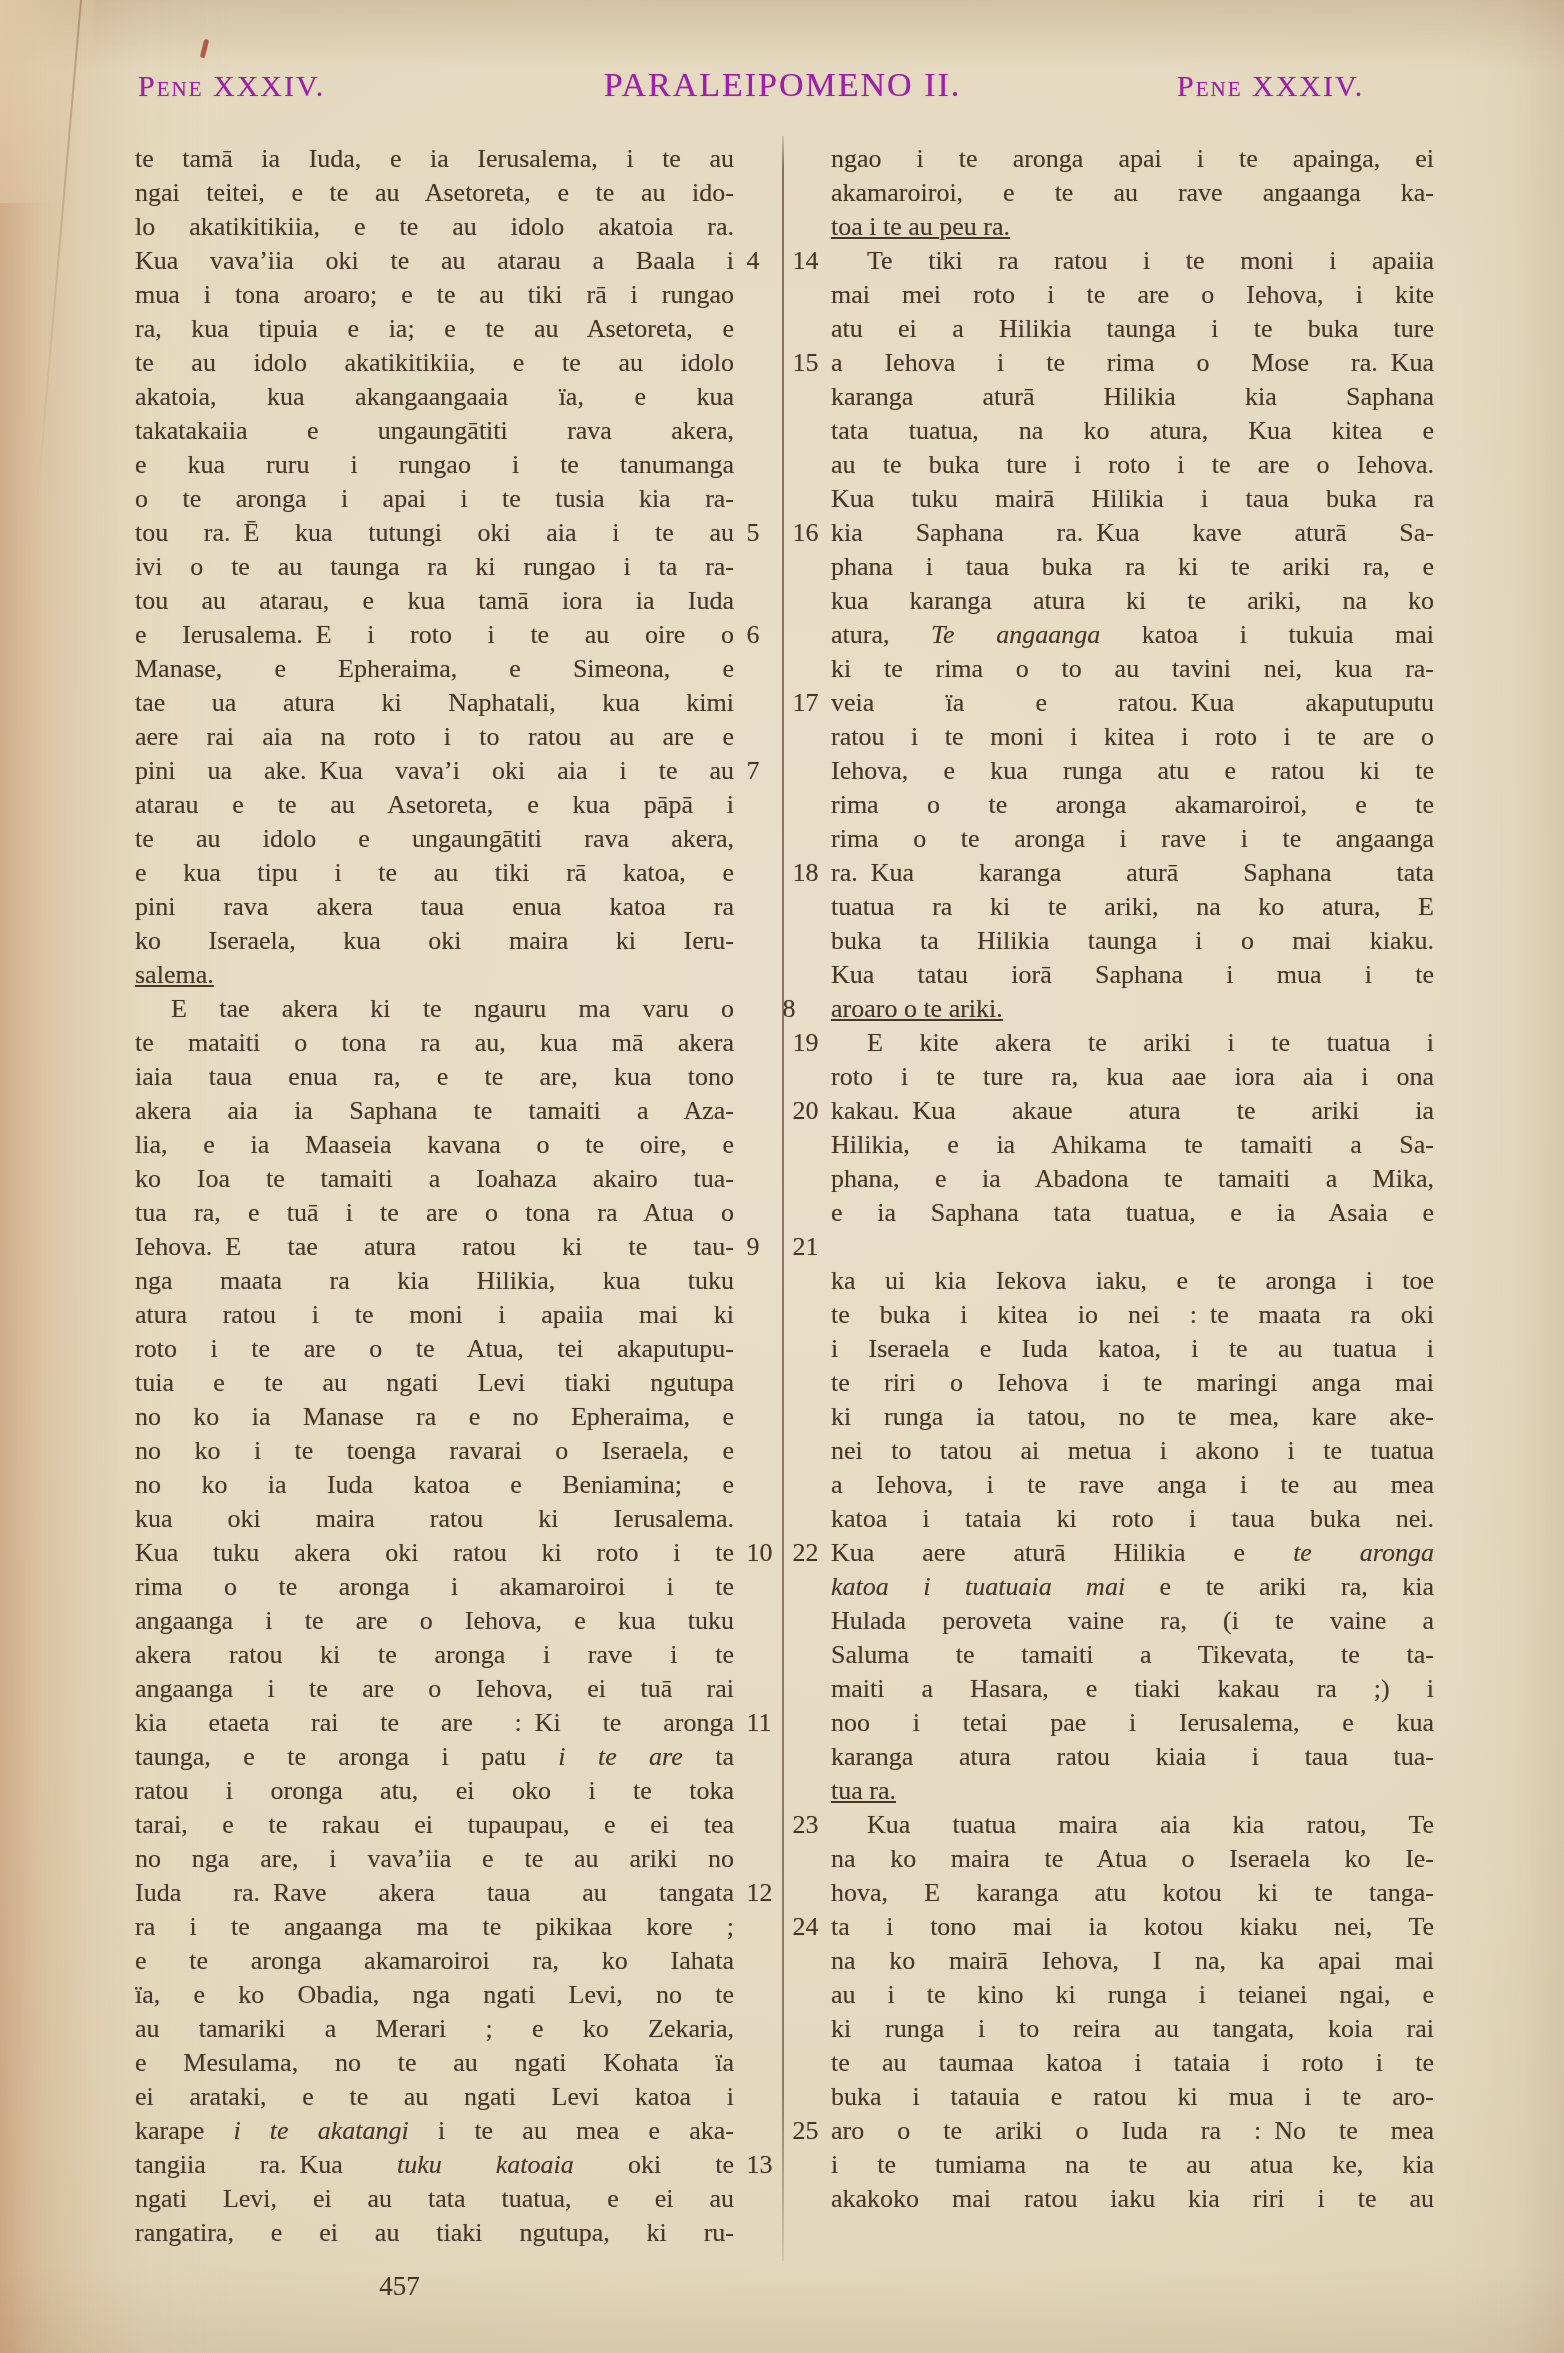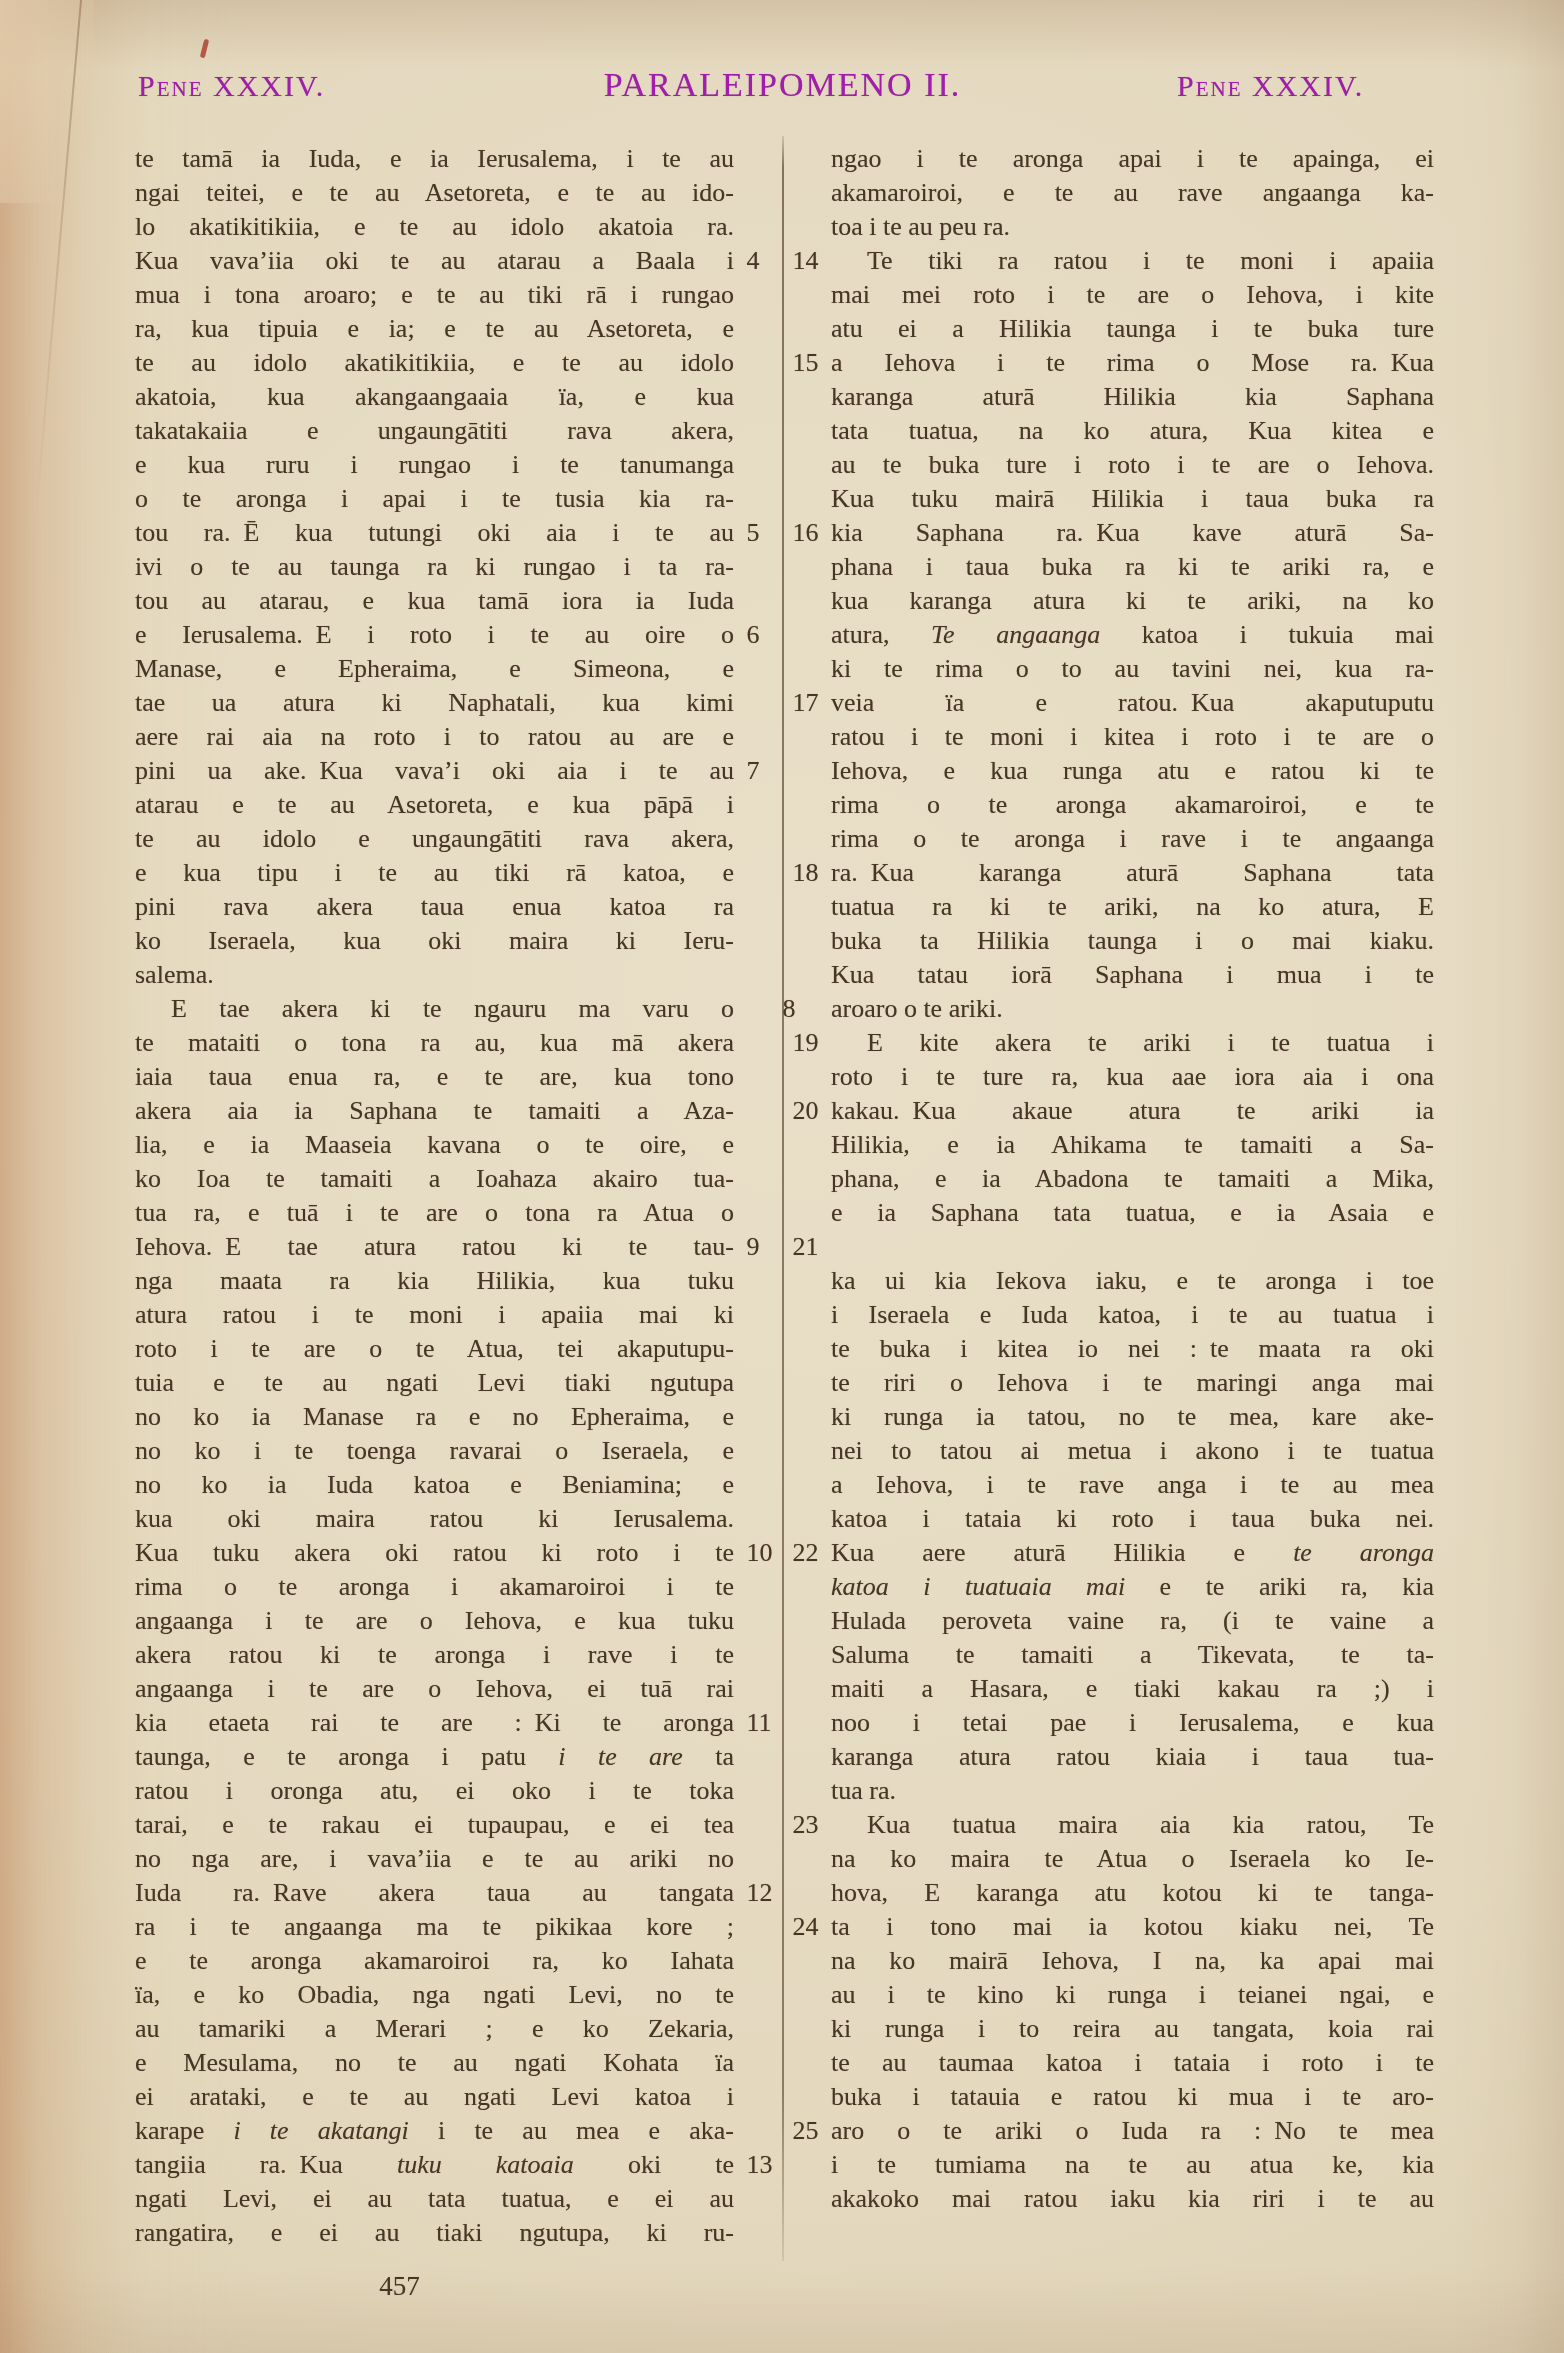--- a/index.html
+++ b/index.html
@@ -51,21 +51,21 @@
     position:absolute;top:142px;
     font-size:26px;line-height:34px;
   }
   #col-left{left:135px;width:599px;}
   #col-right{left:831px;width:603px;}
   .line{
     position:relative;height:34px;
     text-align:justify;text-align-last:justify;
     text-shadow:0 0 0.8px rgba(72,55,38,.38);
   }
-  .line.nojust{text-align:right;text-align-last:left;}
+  .line.nojust{text-align:right;text-align-last:left;text-decoration:underline;}
   .line.indent{text-indent:36px;}
   .line i{font-style:italic;}
   .vnum{position:absolute;top:0;line-height:inherit;}
   #col-left .vnum{left:100%;margin-left:12.5px;}
   #col-right .vnum{right:100%;margin-right:12.5px;}
   #page-number{
     position:absolute;left:102px;top:2271px;width:595px;
     text-align:center;font-size:27px;
     text-shadow:0 0 0.8px rgba(72,55,38,.4);
   }
@@ -177,22 +177,22 @@
     <div class="line"><span>Kua tatau iorā Saphana i mua i te</span></div>
     <div class="line nojust"><span>aroaro o te ariki.</span></div>
     <div class="line indent"><span>E kite akera te ariki i te tuatua i</span><span class="vnum">19</span></div>
     <div class="line"><span>roto i te ture ra, kua aae iora aia i ona</span></div>
     <div class="line"><span>kakau. Kua akaue atura te ariki ia</span><span class="vnum">20</span></div>
     <div class="line"><span>Hilikia, e ia Ahikama te tamaiti a Sa-</span></div>
     <div class="line"><span>phana, e ia Abadona te tamaiti a Mika,</span></div>
     <div class="line"><span>e ia Saphana tata tuatua, e ia Asaia e</span></div>
     <div class="line"><span class="vnum">21</span></div>
     <div class="line"><span>ka ui kia Iekova iaku, e te aronga i toe</span></div>
+    <div class="line"><span>te buka i kitea io nei : te maata ra oki</span></div>
     <div class="line"><span>i Iseraela e Iuda katoa, i te au tuatua i</span></div>
-    <div class="line"><span>te buka i kitea io nei : te maata ra oki</span></div>
     <div class="line"><span>te riri o Iehova i te maringi anga mai</span></div>
     <div class="line"><span>ki runga ia tatou, no te mea, kare ake-</span></div>
     <div class="line"><span>nei to tatou ai metua i akono i te tuatua</span></div>
     <div class="line"><span>a Iehova, i te rave anga i te au mea</span></div>
     <div class="line"><span>katoa i tataia ki roto i taua buka nei.</span></div>
     <div class="line"><span>Kua aere aturā Hilikia e </span><i>te aronga</i><span class="vnum">22</span></div>
     <div class="line"><i>katoa i tuatuaia mai</i><span> e te ariki ra, kia</span></div>
     <div class="line"><span>Hulada peroveta vaine ra, (i te vaine a</span></div>
     <div class="line"><span>Saluma te tamaiti a Tikevata, te ta-</span></div>
     <div class="line"><span>maiti a Hasara, e tiaki kakau ra ;) i</span></div>

